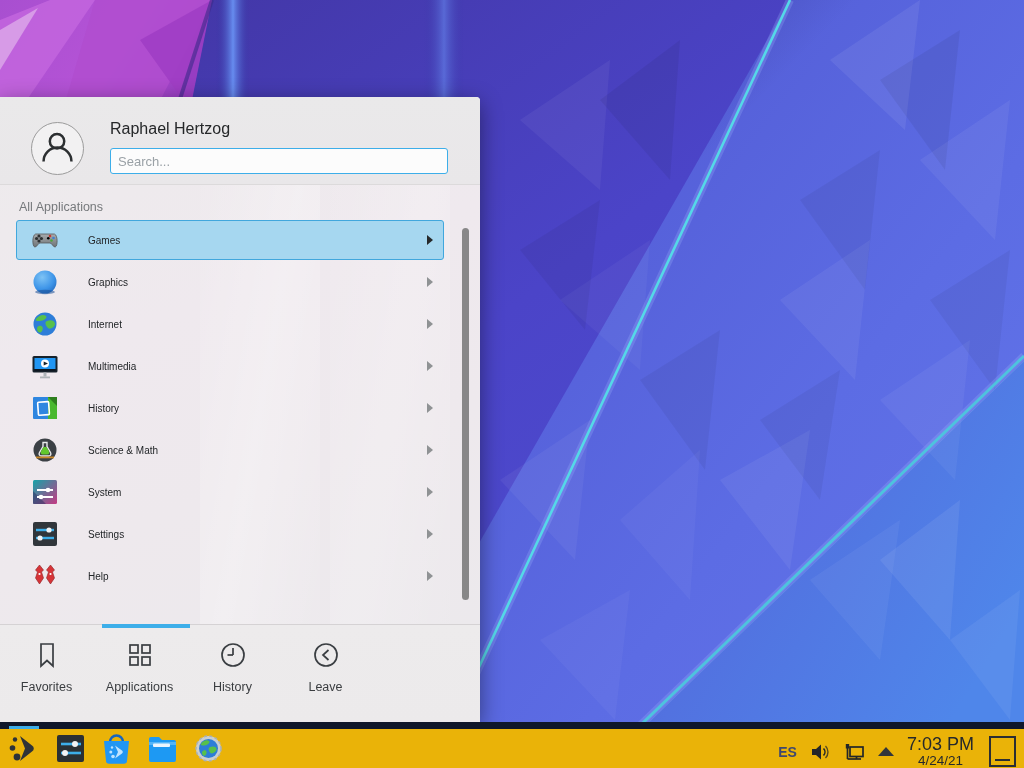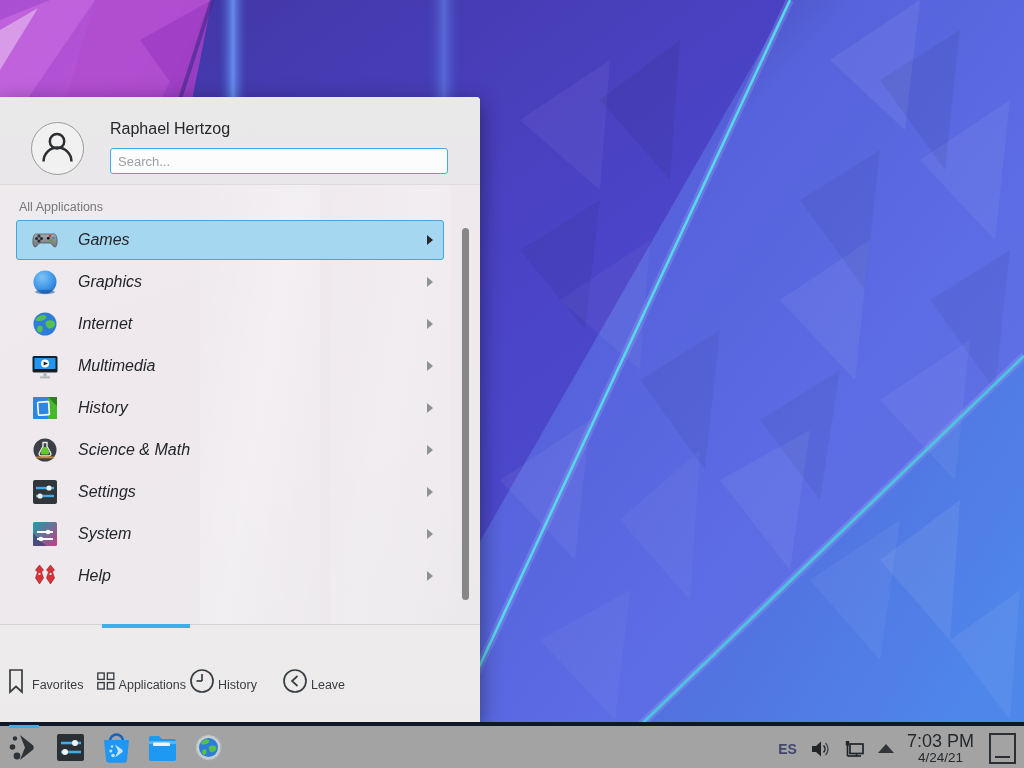--- a/index.html
+++ b/index.html
@@ -26,39 +26,39 @@
     color:#232629; padding:8px 7px; outline:none; font-family:"Liberation Sans", sans-serif; }
   .search::placeholder { color:#9aa1a6; }
 
   .section-label { position:absolute; left:19px; top:103px; font-size:12.5px; color:#76797c; }
 
   .app-list { position:absolute; left:0; top:122px; width:480px; }
   .row { position:relative; height:42px; display:flex; align-items:center; cursor:pointer; }
   .row .hl { position:absolute; left:16px; right:36px; top:1px; bottom:1px; border-radius:3px; }
   .row.selected .hl { background:#a6d7f0; border:1px solid #41a7dd; }
   .row .cicon { position:relative; width:30px; height:30px; margin-left:30px; flex:0 0 30px; }
-  .row .clabel { position:relative; margin-left:18px; font-size:16px; color:#232629;font-style:italic; }
+  .row .clabel { position:relative; margin-left:28px; font-size:10px; color:#232629; }
   .row .arrow { position:absolute; right:47px; width:0; height:0;
     border-left:6px solid #8f9294; border-top:5px solid transparent; border-bottom:5px solid transparent; }
   .row.selected .arrow { border-left-color:#26292b; }
 
   .scrollbar { position:absolute; right:11px; top:131px; width:7px; height:372px;
     border-radius:4px; background:#757575; opacity:.85; }
 
   .tabbar { position:absolute; left:0; bottom:0; width:480px; height:98px;
     border-top:1px solid #d5d2d4; background:linear-gradient(180deg,#edebec,#eceaeb); }
   .tab-underline { position:absolute; left:102px; top:-1px; width:88px; height:4px; background:#3daee9; }
   .tabs { display:flex; height:100%; padding-top:14px; }
-  .tab { width:93px; display:flex; flex-direction:row; align-items:center; cursor:pointer; }
+  .tab { width:93px; display:flex; flex-direction:column; align-items:center; cursor:pointer; }
   .tab svg { width:32px; height:32px; }
   .tab .tlabel { margin-top:9px; font-size:12.5px; color:#3a3d40; }
 
   
   .taskbar { position:absolute; left:0; top:722px; width:1024px; height:46px;
-    background:#a3a3a3; border-top:4px solid #0f172a; display:flex; align-items:center; }
+    background:#eab308; border-top:7px solid #0f172a; display:flex; align-items:center; }
   .task-icons { display:flex; align-items:center; gap:13px; margin-left:8px; }
   .task-icon { position:relative; width:33px; height:33px; cursor:pointer; }
   .task-icon svg { width:33px; height:33px; }
   .active-line { position:absolute; left:1px; top:-6px; width:30px; height:3px; background:#3daee9; }
 
   .tray { position:absolute; right:8px; top:0; height:45px; display:flex; align-items:center; gap:11px; }
   .kb-layout { font-size:14px; font-weight:bold; color:#40486e; cursor:pointer; }
   .tray-icon { width:24px; height:24px; cursor:pointer; }
   .caret-up { width:0; height:0; border-bottom:9px solid #32363a; border-left:8px solid transparent; border-right:8px solid transparent; cursor:pointer; }
   .clock { text-align:center; color:#26292c; cursor:pointer; line-height:1.05; padding:0 2px; }
@@ -274,49 +274,49 @@
           <rect x="6" y="21.5" width="18" height="1.8" fill="#c8882a"></rect>
             </svg>
         </div>
         <div class="clabel">Science &amp; Math</div>
         <div class="arrow"></div>
       </div>
 
       <div class="row">
         <div class="cicon">
           <svg viewBox="0 0 30 30">
-              <rect x="3" y="3" width="24" height="24" rx="2" fill="#31363b"></rect>
-          <line x1="6" y1="11" x2="24" y2="11" stroke="#3daee9" stroke-width="2.4"></line>
-              <circle cx="19" cy="11" r="2.6" fill="#f2f3f4"></circle>
-          <line x1="6" y1="19" x2="24" y2="19" stroke="#3daee9" stroke-width="2.4"></line>
-              <circle cx="10" cy="19" r="2.6" fill="#f2f3f4"></circle>
-            </svg>
-        </div>
-        <div class="clabel">Settings</div>
-        <div class="arrow"></div>
-      </div>
-
-      <div class="row">
-        <div class="cicon">
-          <svg viewBox="0 0 30 30">
               <defs>
                 <linearGradient id="sys" x1="0" y1="0" x2="1" y2="1">
                   <stop offset="0" stop-color="#15a3a8"></stop>
                   <stop offset="1" stop-color="#c63a84"></stop>
                 </linearGradient>
               </defs>
           <rect x="3" y="3" width="24" height="24" rx="1.5" fill="url(#sys)"></rect>
           <polygon points="3,27 3,14 16,27" fill="#20265c" opacity="0.45"></polygon>
           <line x1="7" y1="13" x2="23" y2="13" stroke="#ffffff" stroke-width="2"></line>
               <circle cx="18" cy="13" r="2.3" fill="#ffffff"></circle>
           <line x1="7" y1="20" x2="23" y2="20" stroke="#ffffff" stroke-width="2"></line>
               <circle cx="11" cy="20" r="2.3" fill="#ffffff"></circle>
             </svg>
         </div>
         <div class="clabel">System</div>
+        <div class="arrow"></div>
+      </div>
+
+      <div class="row">
+        <div class="cicon">
+          <svg viewBox="0 0 30 30">
+              <rect x="3" y="3" width="24" height="24" rx="2" fill="#31363b"></rect>
+          <line x1="6" y1="11" x2="24" y2="11" stroke="#3daee9" stroke-width="2.4"></line>
+              <circle cx="19" cy="11" r="2.6" fill="#f2f3f4"></circle>
+          <line x1="6" y1="19" x2="24" y2="19" stroke="#3daee9" stroke-width="2.4"></line>
+              <circle cx="10" cy="19" r="2.6" fill="#f2f3f4"></circle>
+            </svg>
+        </div>
+        <div class="clabel">Settings</div>
         <div class="arrow"></div>
       </div>
 
 
       <div class="row">
         <div class="cicon">
           <svg viewBox="0 0 30 30">
               <g fill="#d63438" stroke="#8e2023" stroke-width="0.6">
           <path d="M9.5 4 l4 5 -2 2 2 6 -4 6 -4 -6 2 -6 -2 -2 Z"></path>
           <path d="M20.5 4 l4 5 -2 2 2 6 -4 6 -4 -6 2 -6 -2 -2 Z"></path>

